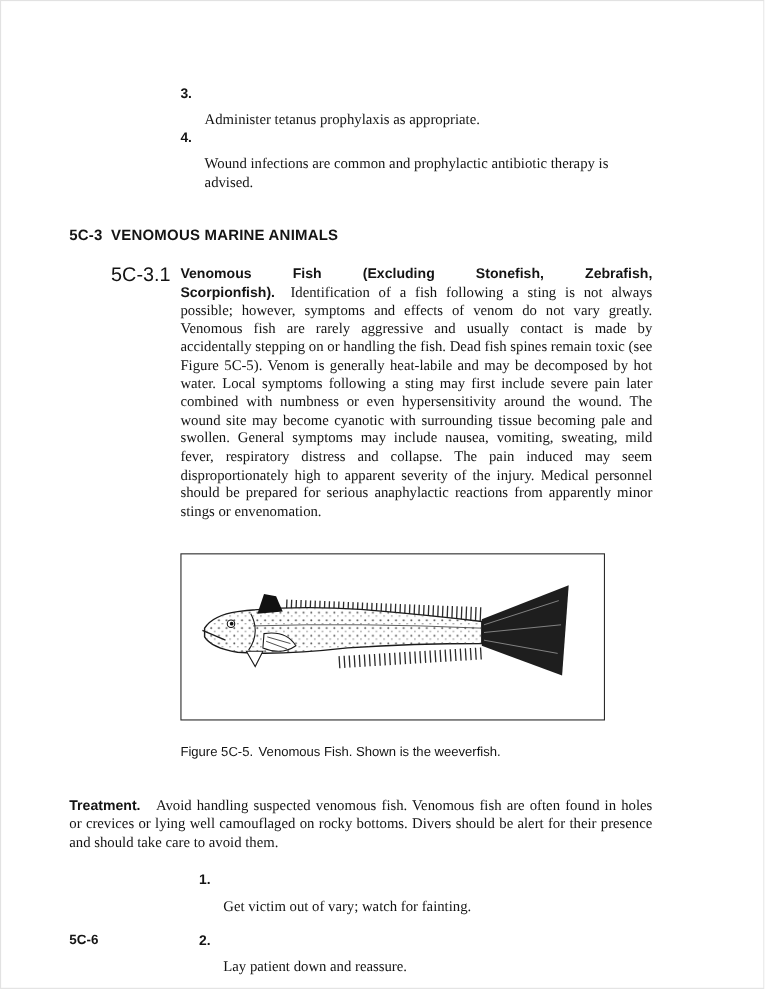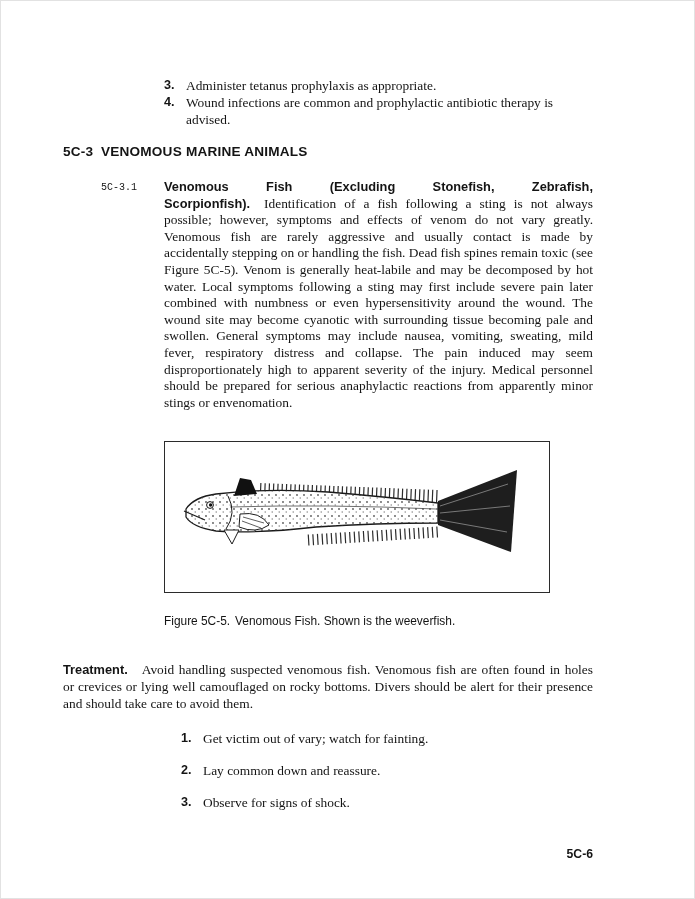--- a/index.html
+++ b/index.html
@@ -15,37 +15,37 @@
     overflow:hidden;
   }
   
   .intro-list { margin-left:101px; }
   .num-item { display:flex; font-size:13.4px; line-height:17px; }
   .num-item .num {
     flex:none; width:22px;
     font-family:"Liberation Sans", sans-serif;
     font-weight:bold; font-size:12.6px;
   }
-  .num-item .txt { flex:1; }
+  .num-item .txt { flex:1;margin-top:23px; }
 
   
   .section-row {
-    display:flex; margin-top:15px;
+    display:flex; margin-top:31px;
     font-family:"Liberation Sans", sans-serif;
     font-weight:bold; font-size:13.6px; line-height:17px;
     letter-spacing:0.2px;
   }
   .section-row .sec-num { flex:none; width:38px; }
 
   
   .para-row { display:flex; margin-top:19px; }
   .para-num {
     flex:none; margin-left:38px; width:63px;
-    font-family:Liberation Mono, monospace;
-    font-size:10px; line-height:17px;
+    font-family:Liberation Sans, sans-serif;
+    font-size:18px; line-height:17px;
   }
   .para-body {
     flex:1; text-align:justify;
     font-size:13.4px; line-height:16.6px;
   }
   .runin {
     font-family:"Liberation Sans", sans-serif;
     font-weight:bold; font-size:12.8px;
     margin-right:14px;
   }
@@ -65,21 +65,21 @@
   }
   .caption .cap-label { font-weight:normal; margin-right:5px; }
 
   
   .sub-list { margin-left:118px; }
   .sub-list .num-item { margin-top:15px; }
 
   
   .footer {
     position:absolute; left:62px; right:101px; top:846px;
-    display:flex; justify-content:flex-end;
+    display:flex; justify-content:space-between;
     font-family:"Liberation Sans", sans-serif;
     font-weight:bold; font-size:12.2px;
   }
   .mt-small { margin-top:11px; }
   .list-gap { margin-top:18px; }
 </style>
 </head>
 <body>
 
 <div class="page">
@@ -155,21 +155,21 @@
   </div>
 
 
   <div class="sub-list list-gap">
     <div class="num-item">
       <span class="num">1.</span>
       <span class="txt">Get victim out of vary; watch for fainting.</span>
     </div>
     <div class="num-item">
       <span class="num">2.</span>
-      <span class="txt">Lay common down and reassure.</span>
+      <span class="txt">Lay patient down and reassure.</span>
     </div>
     <div class="num-item">
       <span class="num">3.</span>
       <span class="txt">Observe for signs of shock.</span>
     </div>
   </div>
 
   <div class="footer">
     <span>5C-6</span>
   </div>

